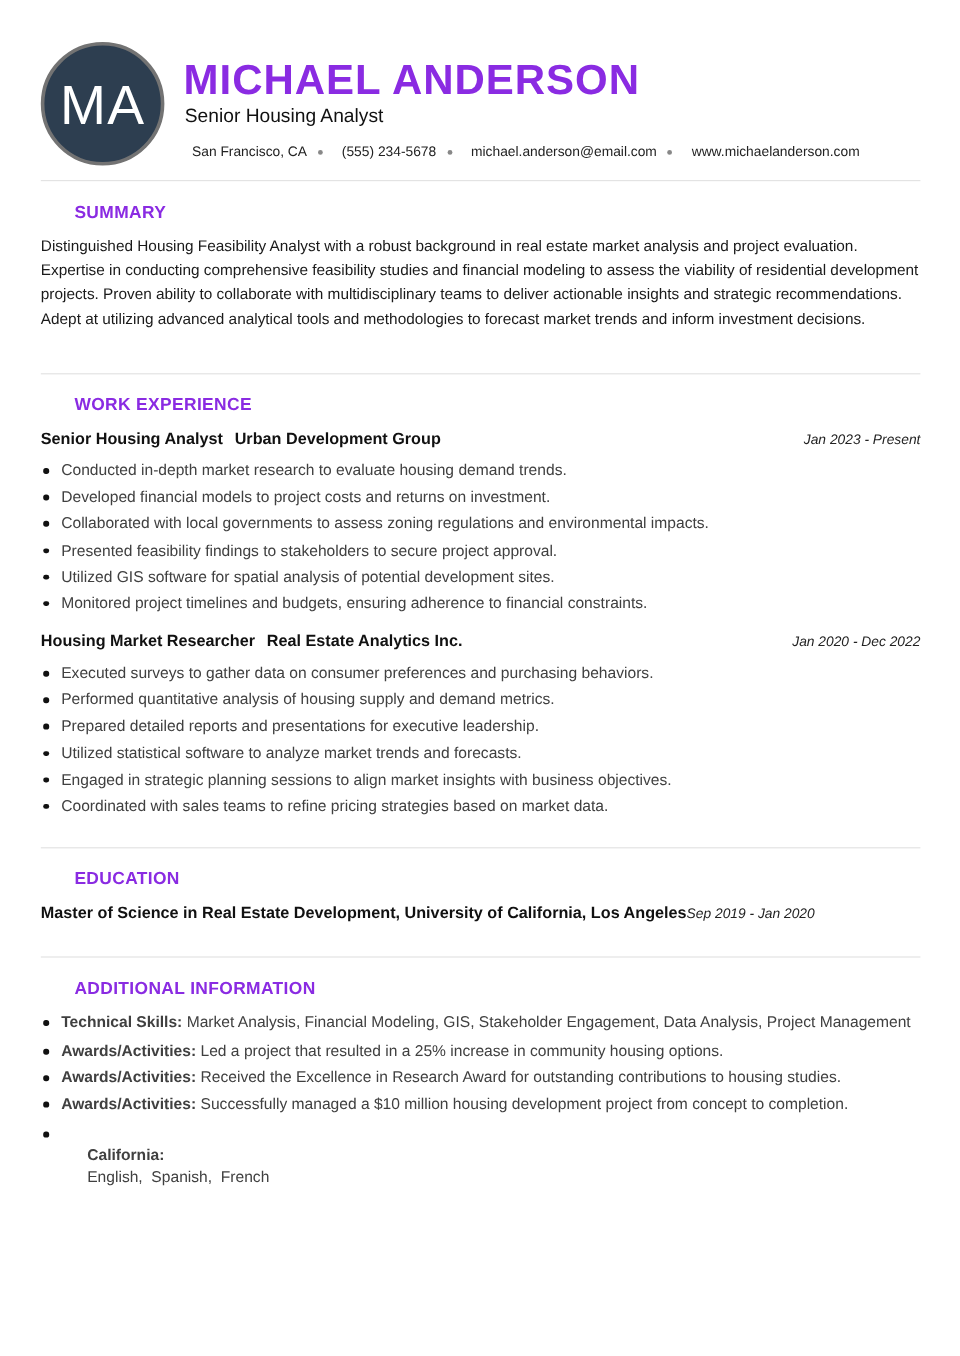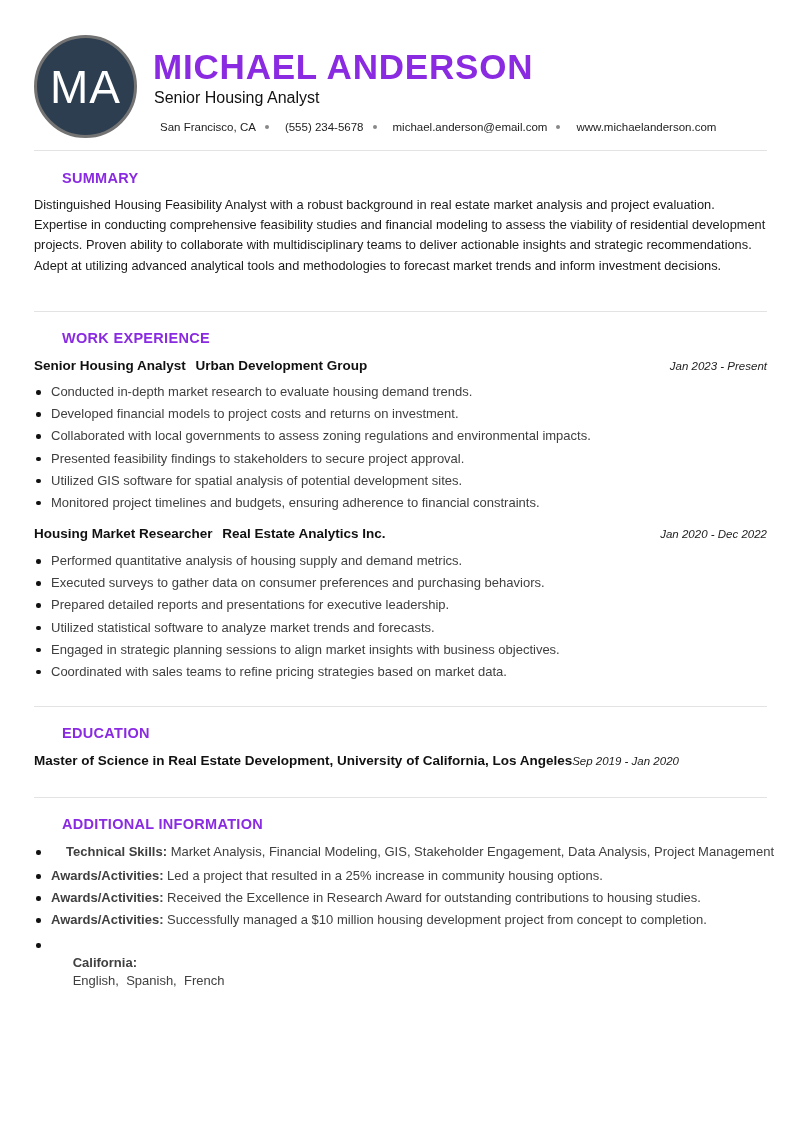--- a/index.html
+++ b/index.html
@@ -130,39 +130,39 @@
   </ul>
 
   <div class="job-header" style="top:526px;">
     <div class="job-title">
       <span>Housing Market Researcher</span>
       <span class="job-company">Real Estate Analytics Inc.</span>
     </div>
     <div class="job-date">Jan 2020 - Dec 2022</div>
   </div>
   <ul class="bullets" style="top:552px;">
+    <li>Executed surveys to gather data on consumer preferences and purchasing behaviors.</li>
     <li>Performed quantitative analysis of housing supply and demand metrics.</li>
-    <li>Executed surveys to gather data on consumer preferences and purchasing behaviors.</li>
     <li>Prepared detailed reports and presentations for executive leadership.</li>
     <li>Utilized statistical software to analyze market trends and forecasts.</li>
     <li>Engaged in strategic planning sessions to align market insights with business objectives.</li>
     <li>Coordinated with sales teams to refine pricing strategies based on market data.</li>
   </ul>
   <div class="divider" style="top:706px;"></div>
 
   <div class="section-heading" style="top:725px;">EDUCATION</div>
   <div class="edu-row">
     <div class="edu-degree">Master of Science in Real Estate Development, University of California, Los Angeles</div>
     <div class="edu-date">Sep 2019 - Jan 2020</div>
   </div>
   <div class="divider" style="top:797px;"></div>
 
   <div class="section-heading" style="top:816px;">ADDITIONAL INFORMATION</div>
   <ul class="bullets" style="top:843px;">
-    <li style="height:24px;text-align:right;">
+    <li style="height:24px;">
       <span class="label">Technical Skills:</span>
       <span>Market Analysis, Financial Modeling, GIS, Stakeholder Engagement, Data Analysis, Project Management</span>
     </li>
     <li>
       <span class="label">Awards/Activities:</span>
       <span>Led a project that resulted in a 25% increase in community housing options.</span>
     </li>
     <li>
       <span class="label">Awards/Activities:</span>
       <span>Received the Excellence in Research Award for outstanding contributions to housing studies.</span>

